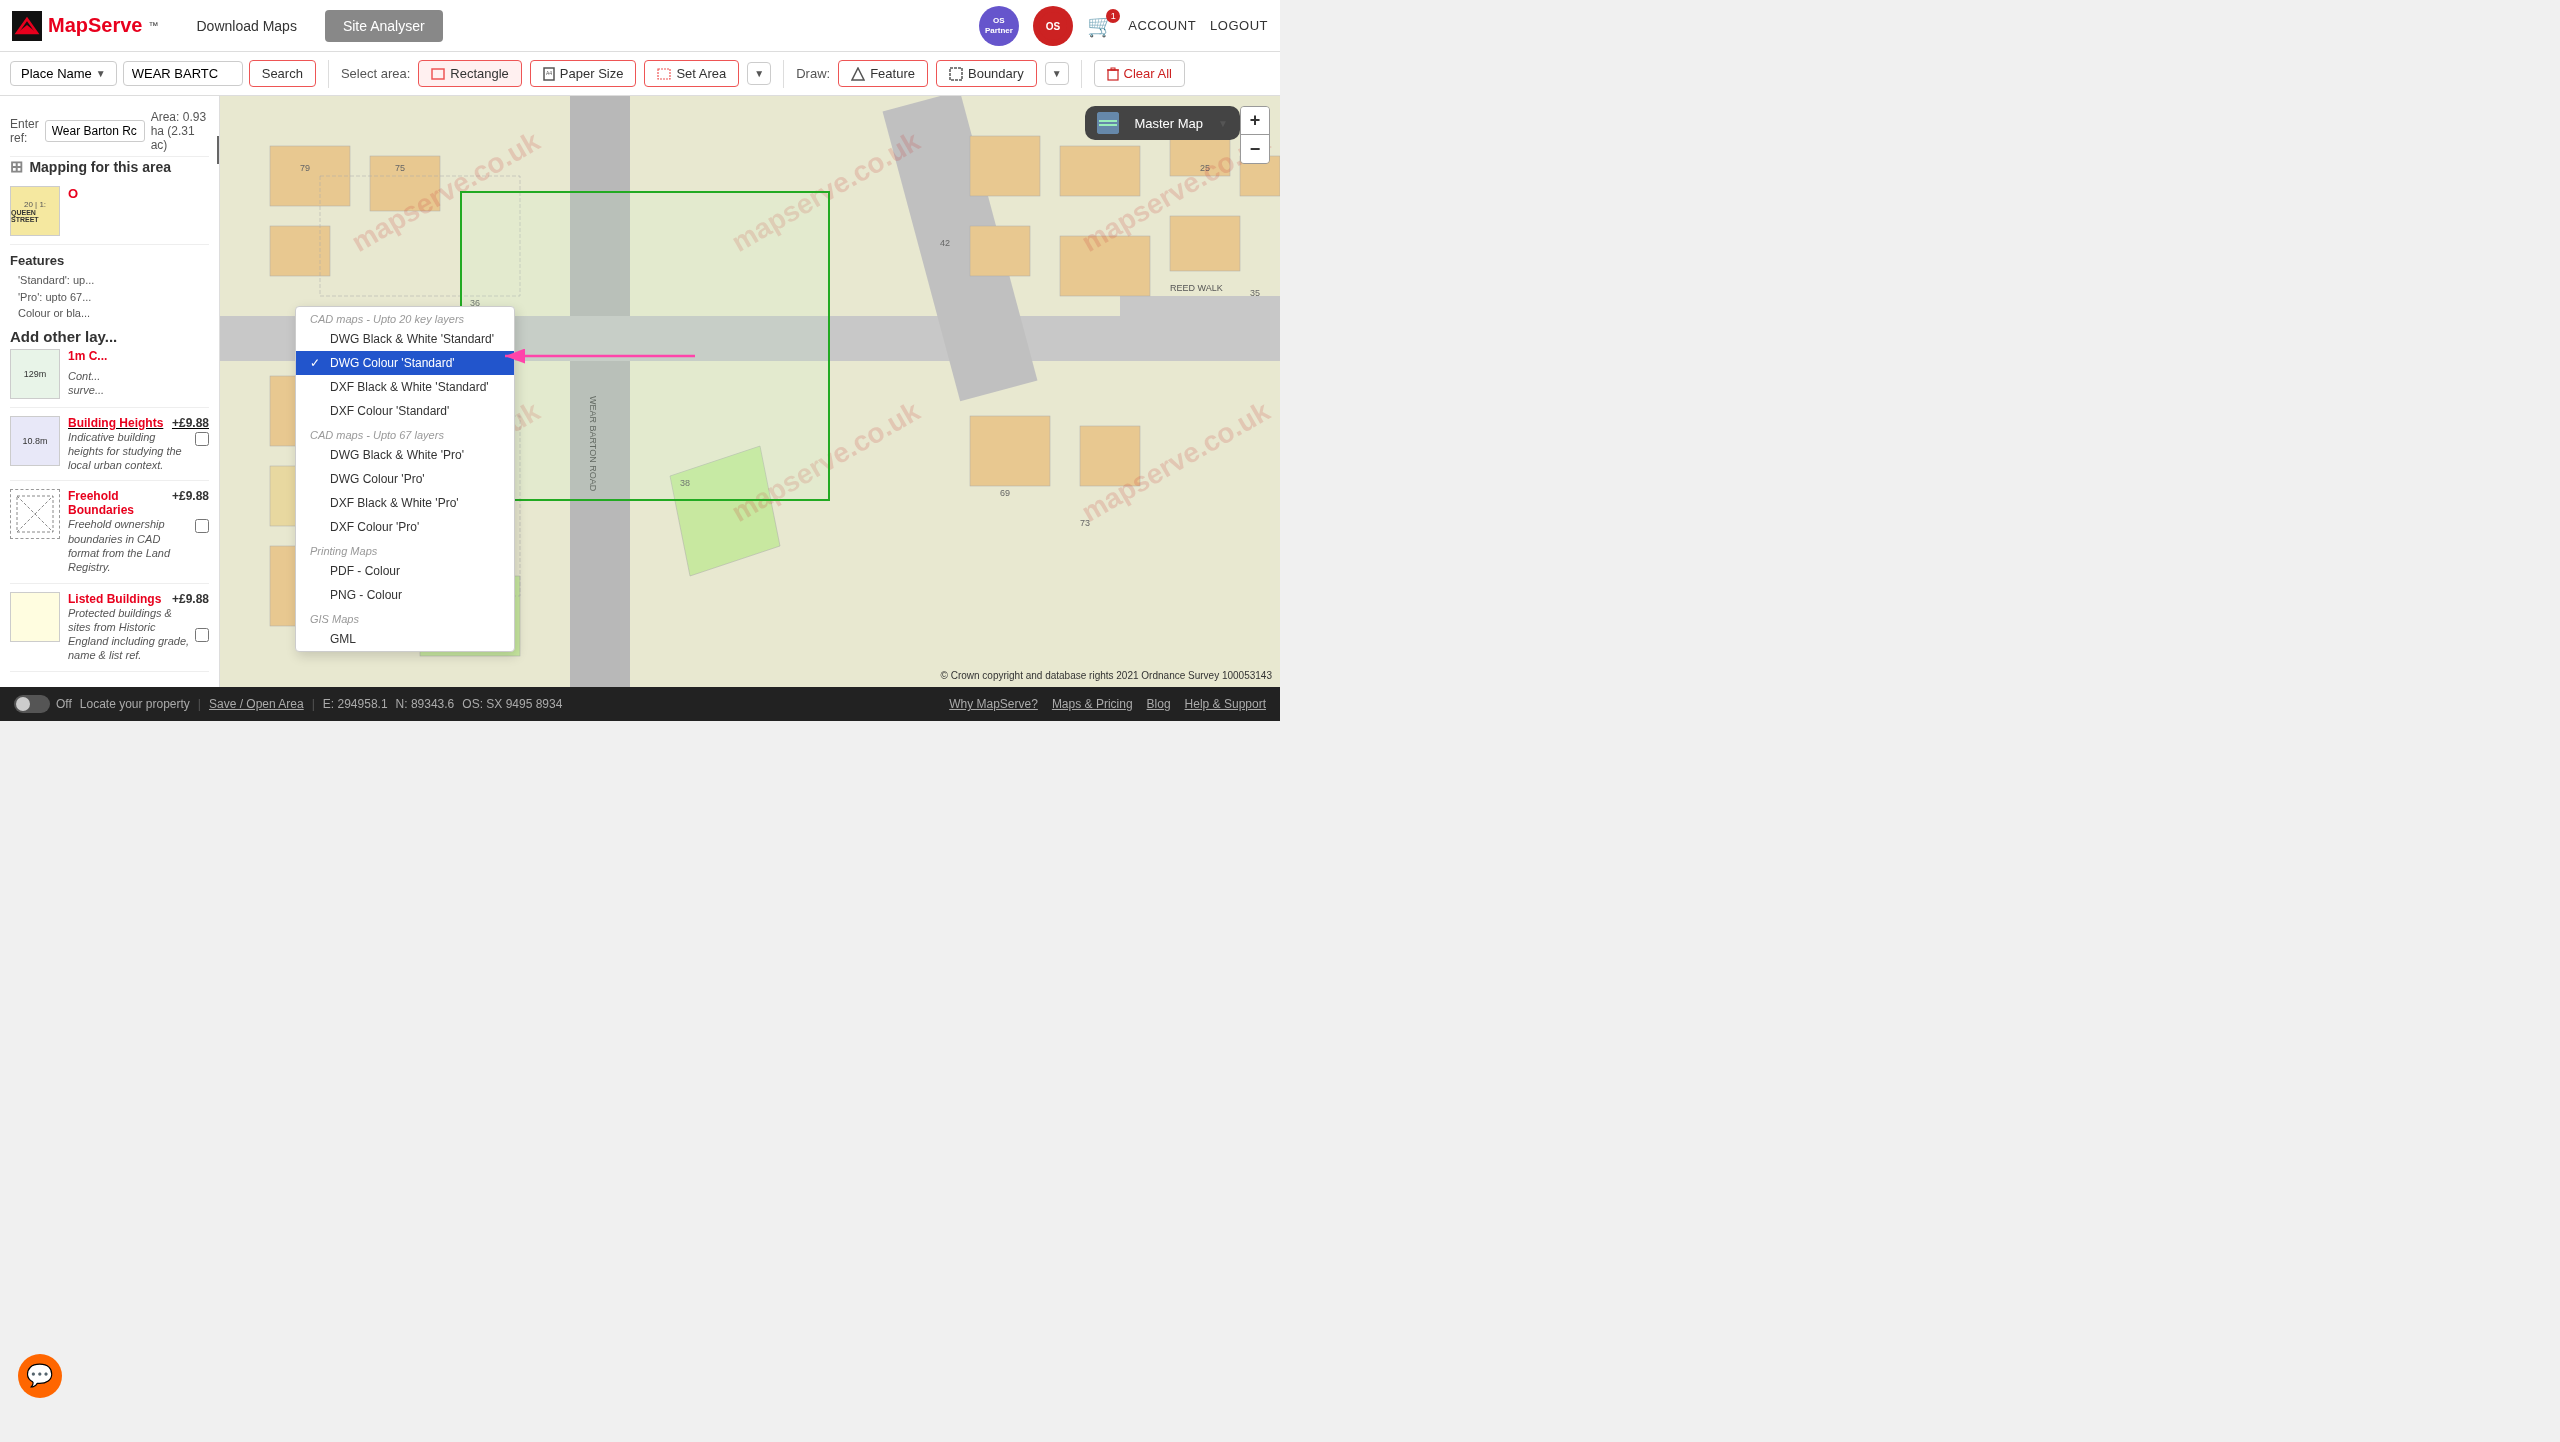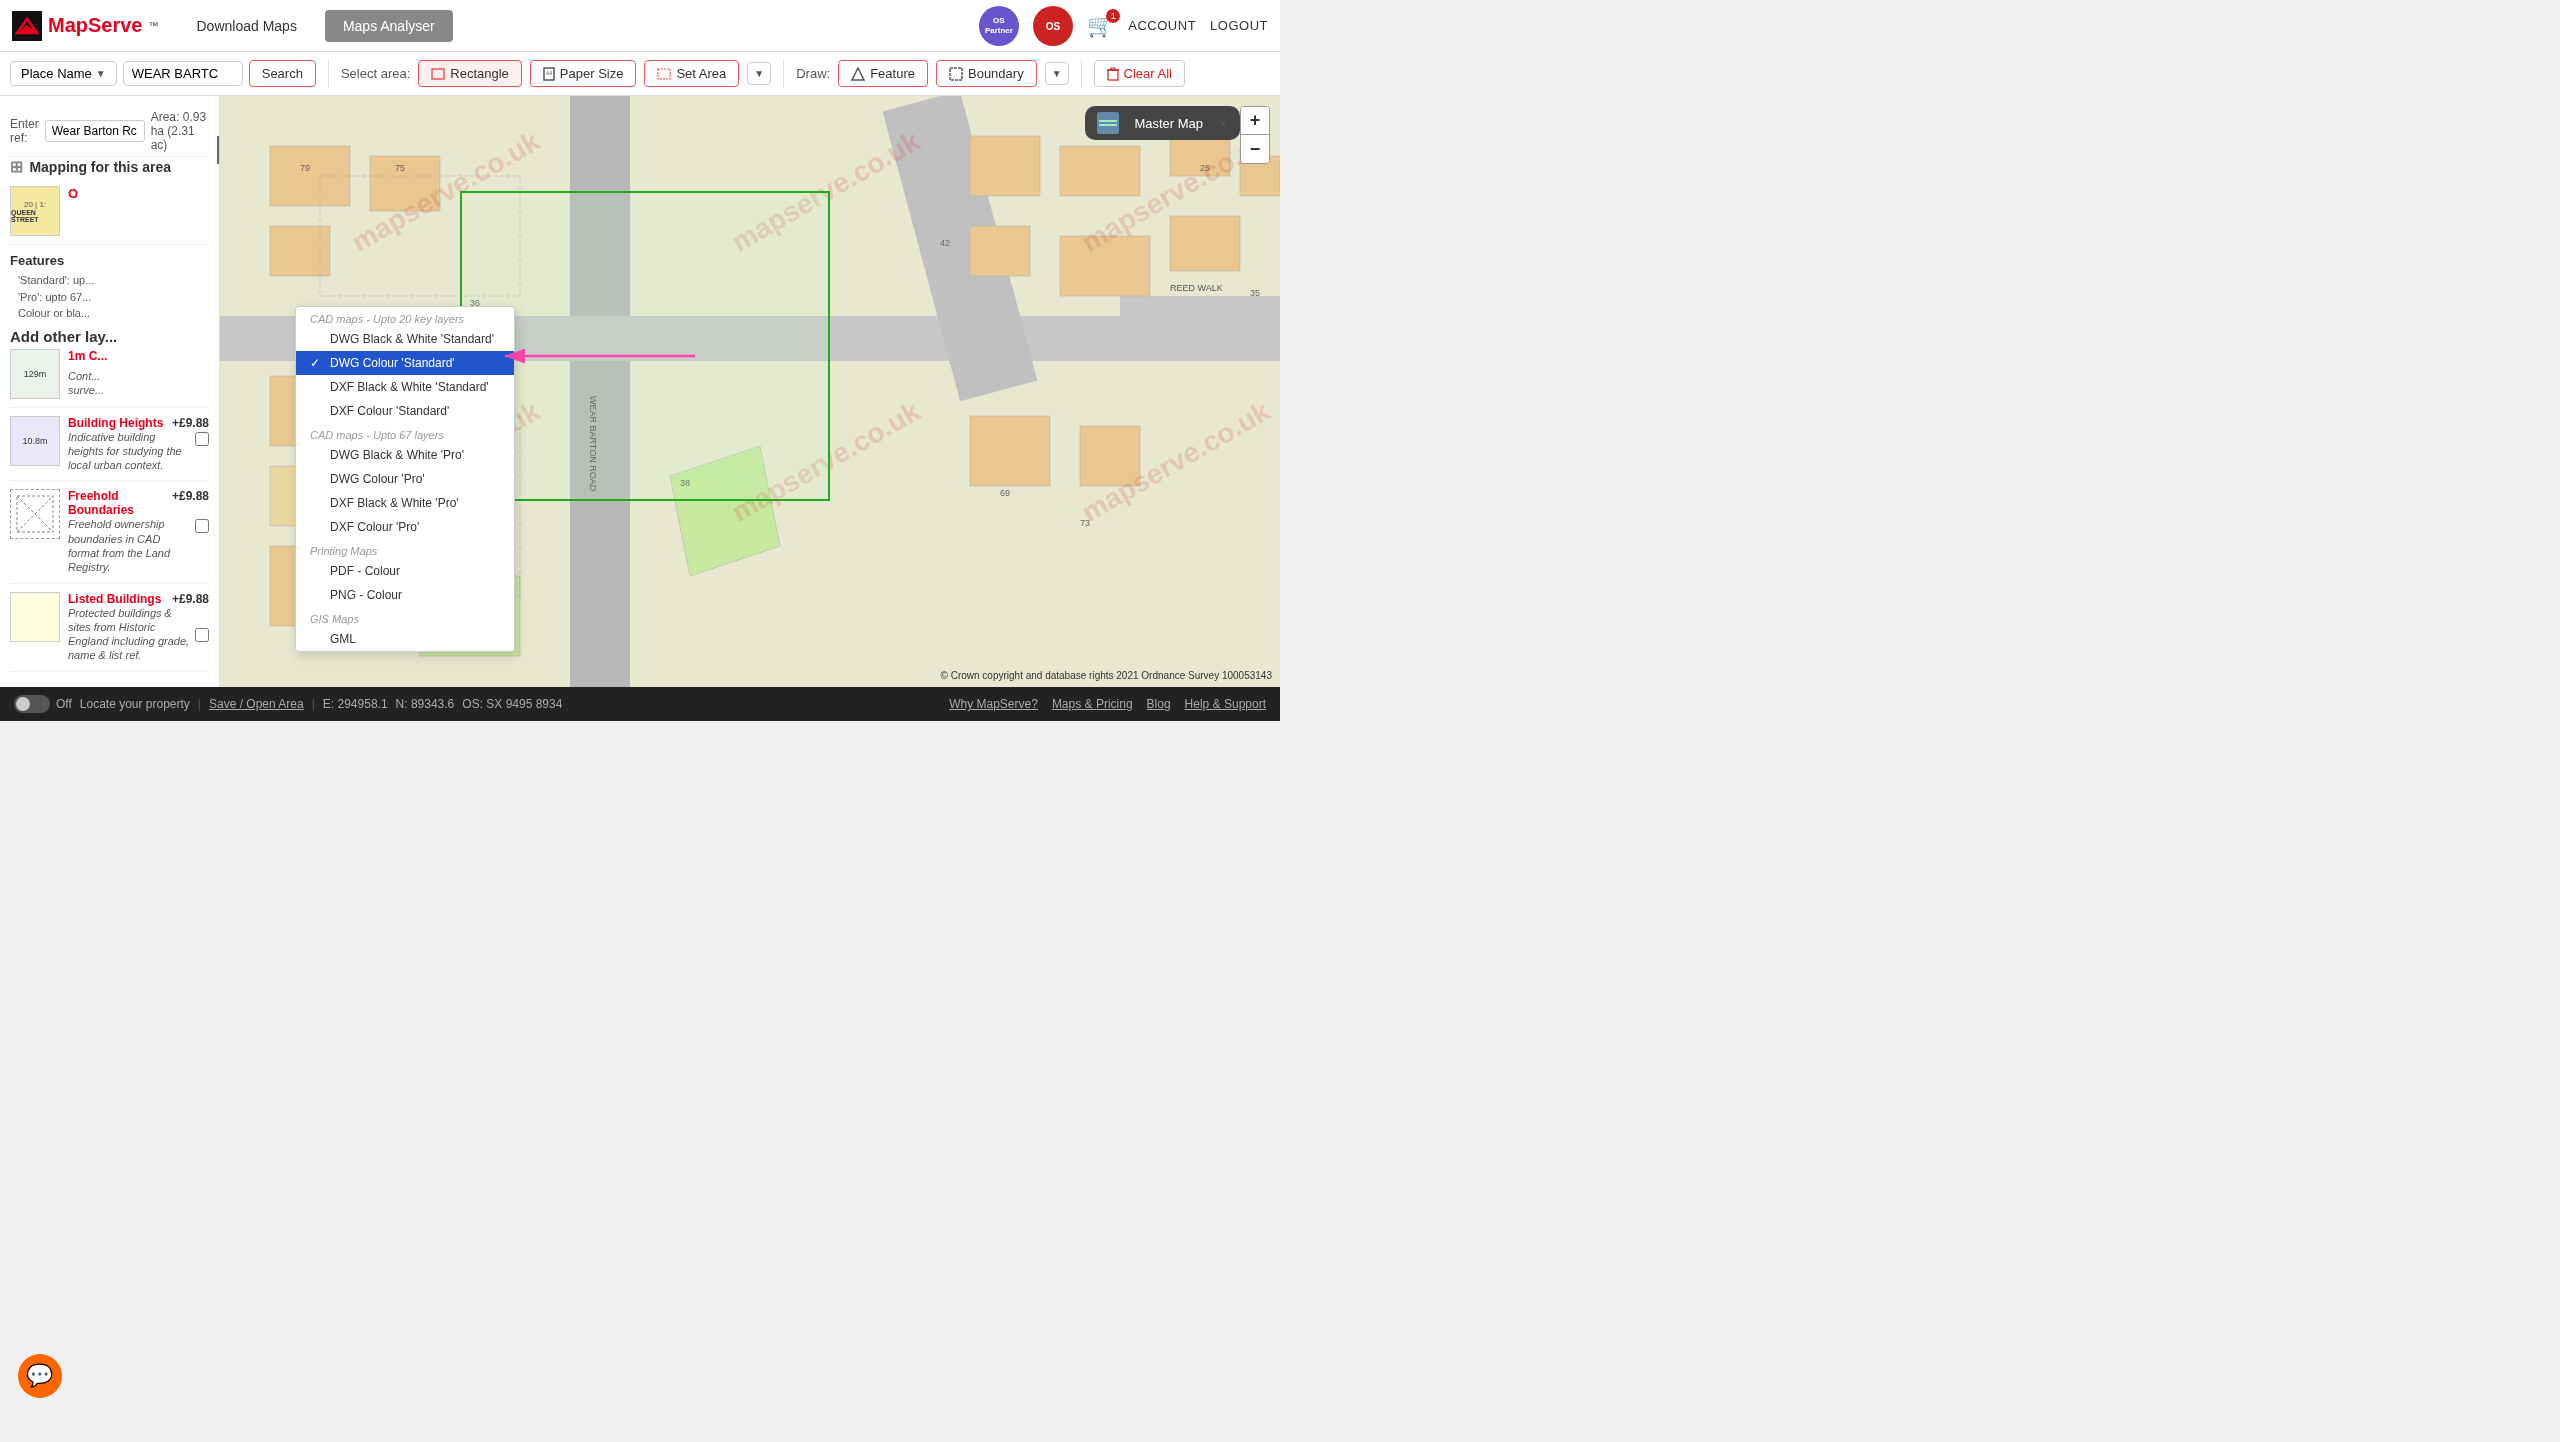--- a/index.html
+++ b/index.html
@@ -528,21 +528,21 @@
     <svg class="logo-icon" viewBox="0 0 30 30">
       <rect width="30" height="30" fill="#111"></rect>
       <polygon points="5,22 15,8 25,22" fill="none" stroke="#e8001d" stroke-width="2.5"></polygon>
       <polygon points="5,22 15,14 25,22" fill="#e8001d"></polygon>
     </svg>
     <span style="font-size:20px;font-weight:bold;color:#e8001d;">MapServe</span>
       <span style="font-size:10px;vertical-align:super;color:#333;">™</span>
   </div>
 
   <button class="nav-btn">Download Maps</button>
-  <button class="nav-btn active">Maps Analyser</button>
+  <button class="nav-btn active">Site Analyser</button>
 
   <div class="header-right">
     <div class="partner-badge">
       <span style="font-size:8px;text-align:center;line-height:1.2;">OS<br>Partner</span>
     </div>
     <div class="os-badge">
       <svg width="30" height="30" viewBox="0 0 30 30">
         <circle cx="15" cy="15" r="14" fill="#cc2222"></circle>
         <text x="15" y="19" text-anchor="middle" fill="white" font-size="10" font-weight="bold">OS</text>
       </svg>
@@ -677,21 +677,21 @@
         <span class="map-item-name">1m C...</span>
         <span class="map-item-desc">Cont...<br>surve...</span>
       </div>
     </div>
 
     <div class="map-item">
       <div class="map-thumb" style="background:#e8e8f8;font-size:9px;color:#333;flex-direction:column;">
         <span>10.8m</span>
       </div>
       <div style="flex:1;">
-        <div style="display:flex;justify-content:space-between;align-items:center;">
+        <div style="display:flex;justify-content:space-between;align-items:center;text-decoration:underline;">
           <span class="map-item-name">Building Heights</span>
           <span class="map-item-price">+£9.88</span>
         </div>
         <div style="display:flex;align-items:flex-start;gap:6px;">
           <span class="map-item-desc">Indicative building heights for studying the local urban context.</span>
           <input type="checkbox" class="map-checkbox" style="">
         </div>
       </div>
     </div>
 

